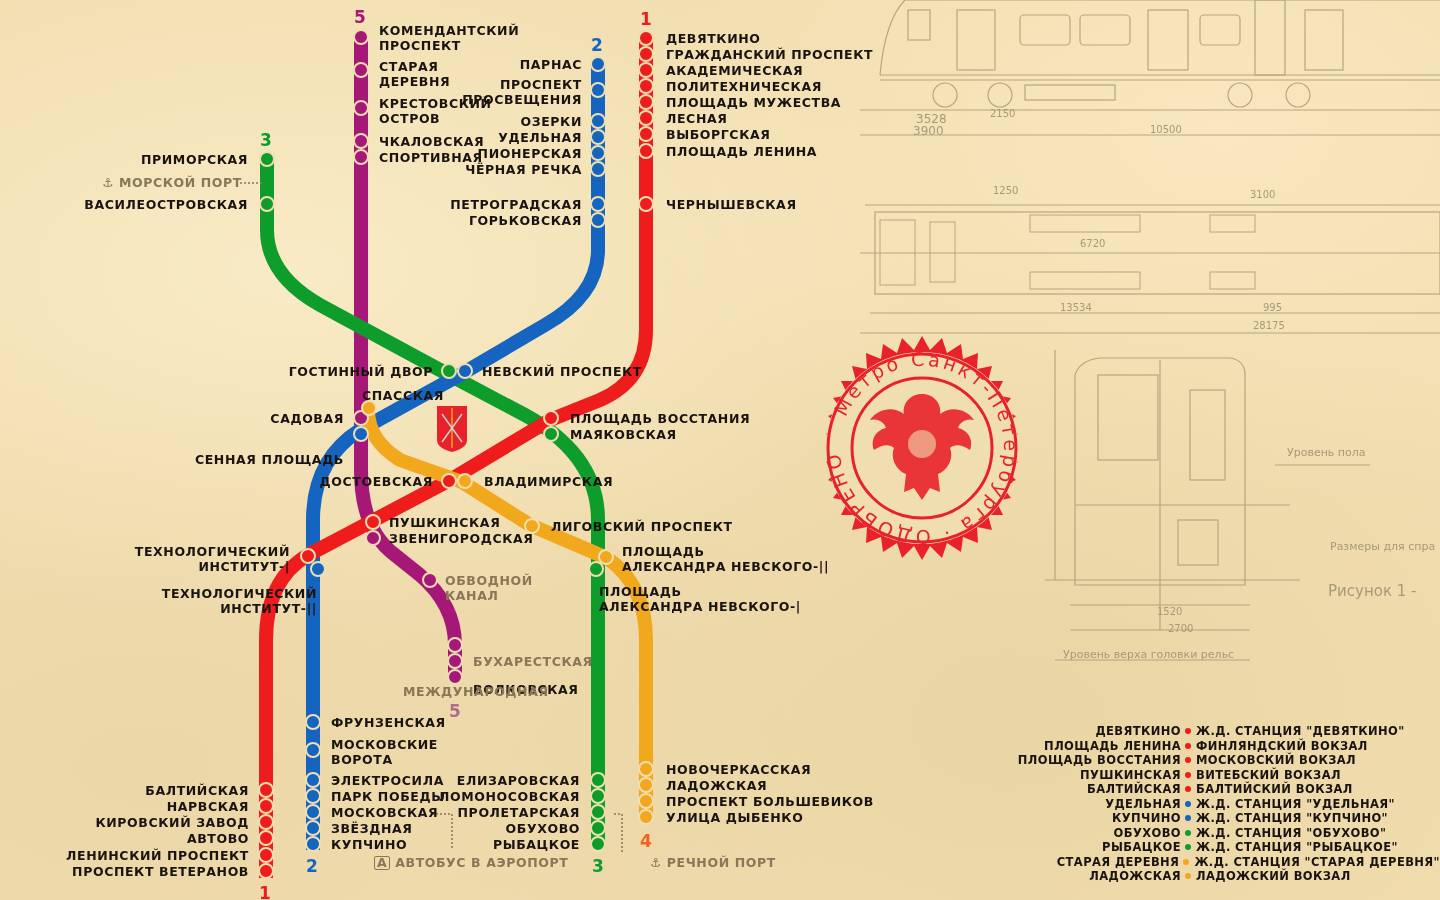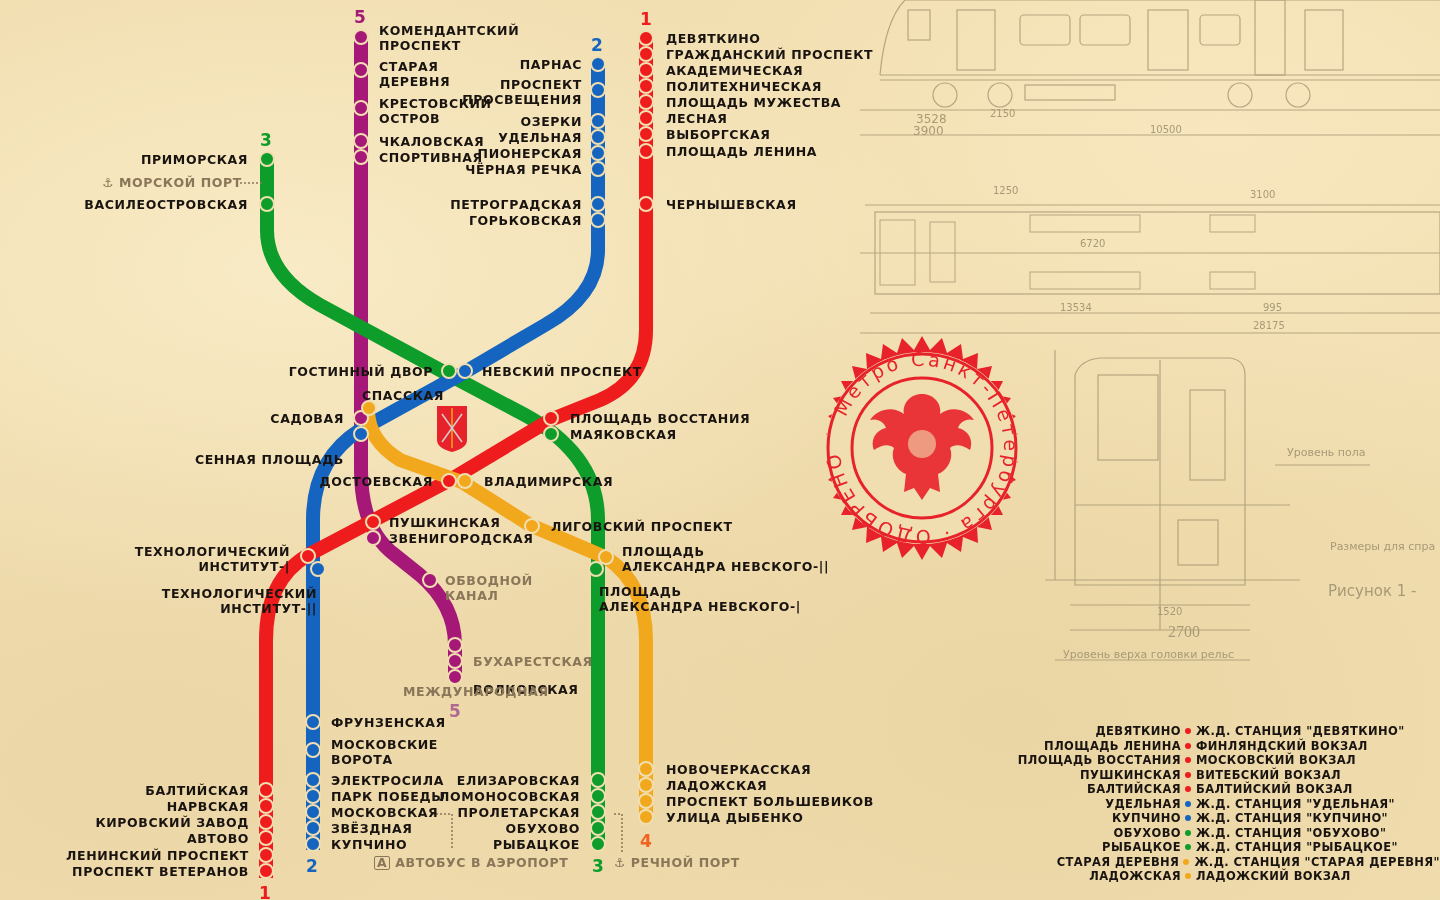--- a/index.html
+++ b/index.html
@@ -81,21 +81,21 @@
 <span class="draw-text" style="left:913px;top:124px;font-size:12px;">3900</span>
 <span class="draw-text" style="left:990px;top:108px;font-size:10px;">2150</span>
 <span class="draw-text" style="left:1150px;top:124px;font-size:10px;">10500</span>
 <span class="draw-text" style="left:993px;top:185px;font-size:10px;">1250</span>
 <span class="draw-text" style="left:1080px;top:200px;font-size:10px;margin-top:38px;">6720</span>
 <span class="draw-text" style="left:1250px;top:189px;font-size:10px;">3100</span>
 <span class="draw-text" style="left:1060px;top:302px;font-size:10px;">13534</span>
 <span class="draw-text" style="left:1263px;top:302px;font-size:10px;">995</span>
 <span class="draw-text" style="left:1253px;top:320px;font-size:10px;">28175</span>
 <span class="draw-text" style="left:1157px;top:606px;font-size:10px;">1520</span>
-<span class="draw-text" style="left:1168px;top:623px;font-size:16px;font-family:Liberation Serif, serif;">2700</span>
+<span class="draw-text" style="left:1168px;top:623px;font-size:10px;">2700</span>
 <span class="draw-text" style="left:1287px;top:446px;font-size:11px;">Уровень пола</span>
 <span class="draw-text" style="left:1063px;top:648px;font-size:11px;">Уровень верха головки рельс</span>
 <span class="draw-text" style="left:1330px;top:540px;font-size:11px;">Размеры для спра</span>
 <span class="draw-text" style="left:1328px;top:582px;font-size:15px;">Рисунок 1 -</span>
 
 <svg style="position:absolute;left:806px;top:332px;" width="232" height="232" viewBox="0 0 232 232">
   <defs>
     <path id="stampArc" d="M116,116 m-82,0 a82,82 0 1,1 164,0 a82,82 0 1,1 -164,0"></path>
   </defs>
   <g fill="#e8222a">
@@ -309,21 +309,21 @@
 <div class="lbl r" style="right:1191px;top:815px;">КИРОВСКИЙ ЗАВОД</div>
 <div class="lbl r" style="right:1191px;top:831px;">АВТОВО</div>
 <div class="lbl r" style="right:1191px;top:848px;">ЛЕНИНСКИЙ ПРОСПЕКТ</div>
 <div class="lbl r" style="right:1191px;top:864px;">ПРОСПЕКТ ВЕТЕРАНОВ</div>
 
 <div class="lbl r" style="right:860px;top:773px;">ЕЛИЗАРОВСКАЯ</div>
 <div class="lbl r" style="right:860px;top:789px;">ЛОМОНОСОВСКАЯ</div>
 <div class="lbl r" style="right:860px;top:805px;">ПРОЛЕТАРСКАЯ</div>
 <div class="lbl r" style="right:860px;top:821px;">ОБУХОВО</div>
 <div class="lbl r" style="right:860px;top:837px;">РЫБАЦКОЕ</div>
-<div class="lbl gray" style="left:614px;top:855px;">
+<div class="lbl gray" style="left:650px;top:855px;">
   <span>⚓</span>
   <span>РЕЧНОЙ ПОРТ</span>
 </div>
 
 <div class="lbl" style="left:666px;top:762px;">НОВОЧЕРКАССКАЯ</div>
 <div class="lbl" style="left:666px;top:778px;">ЛАДОЖСКАЯ</div>
 <div class="lbl" style="left:666px;top:794px;">ПРОСПЕКТ БОЛЬШЕВИКОВ</div>
 <div class="lbl" style="left:666px;top:810px;">УЛИЦА ДЫБЕНКО</div>
 
 <div class="legend">

